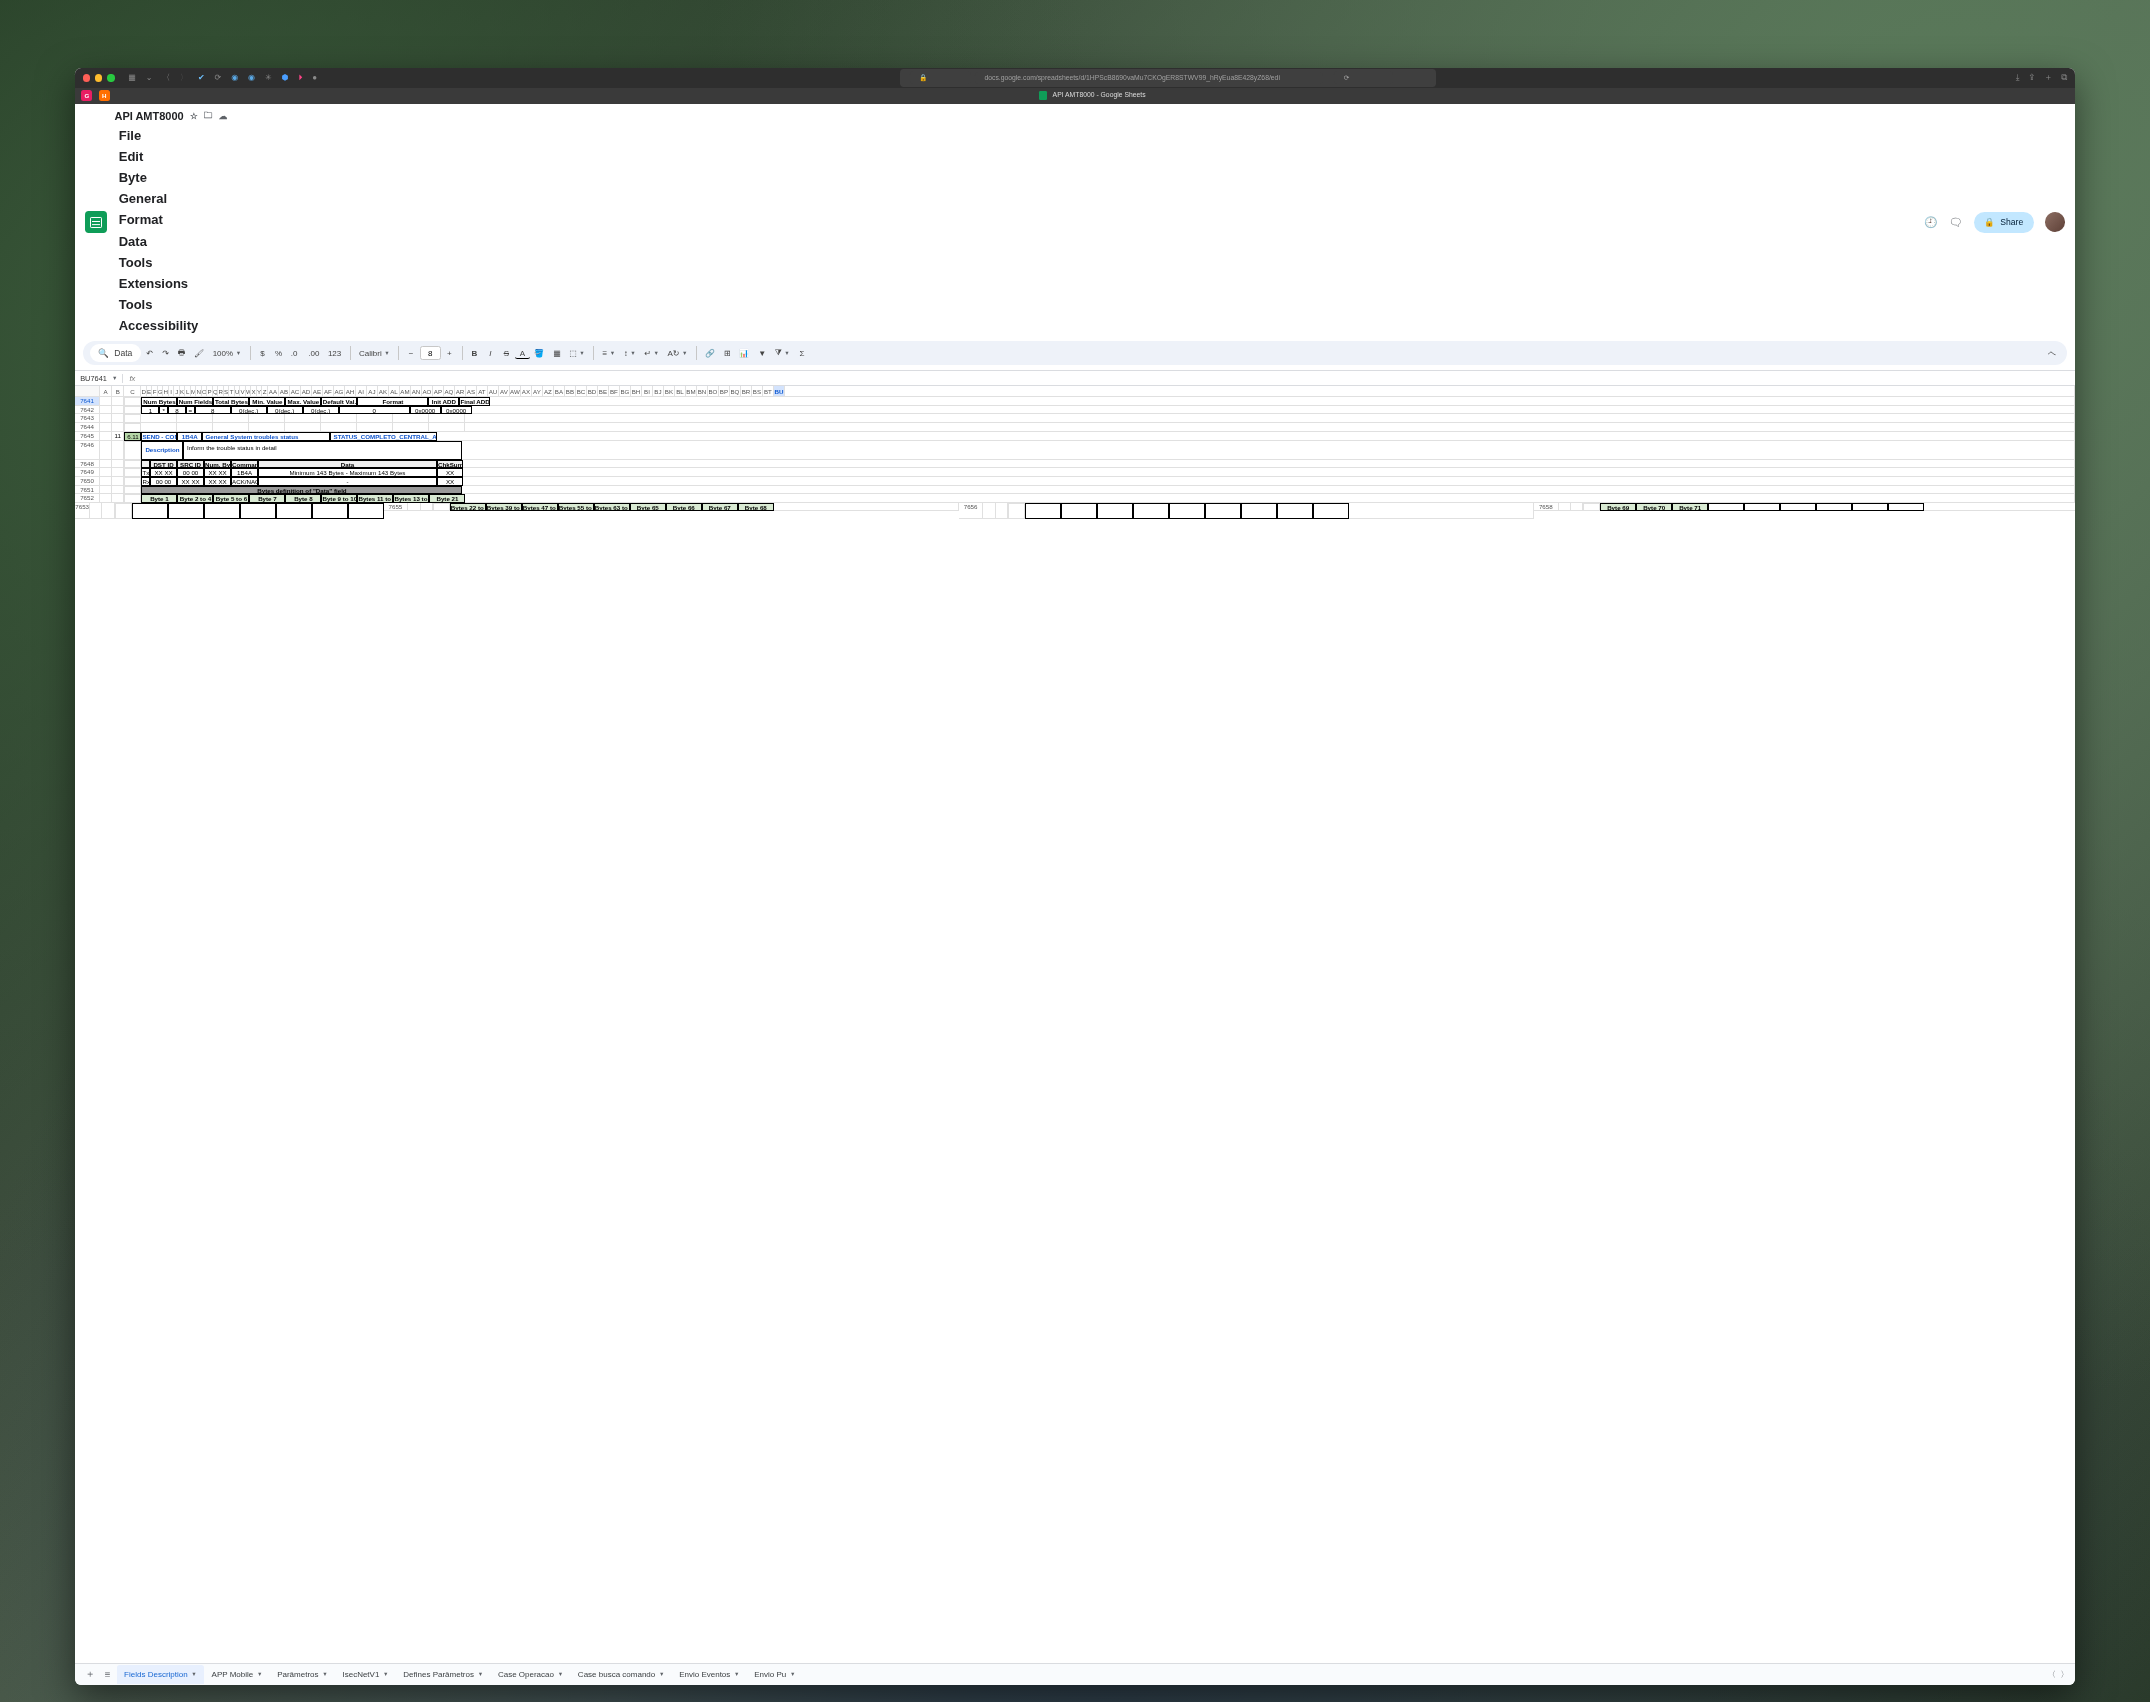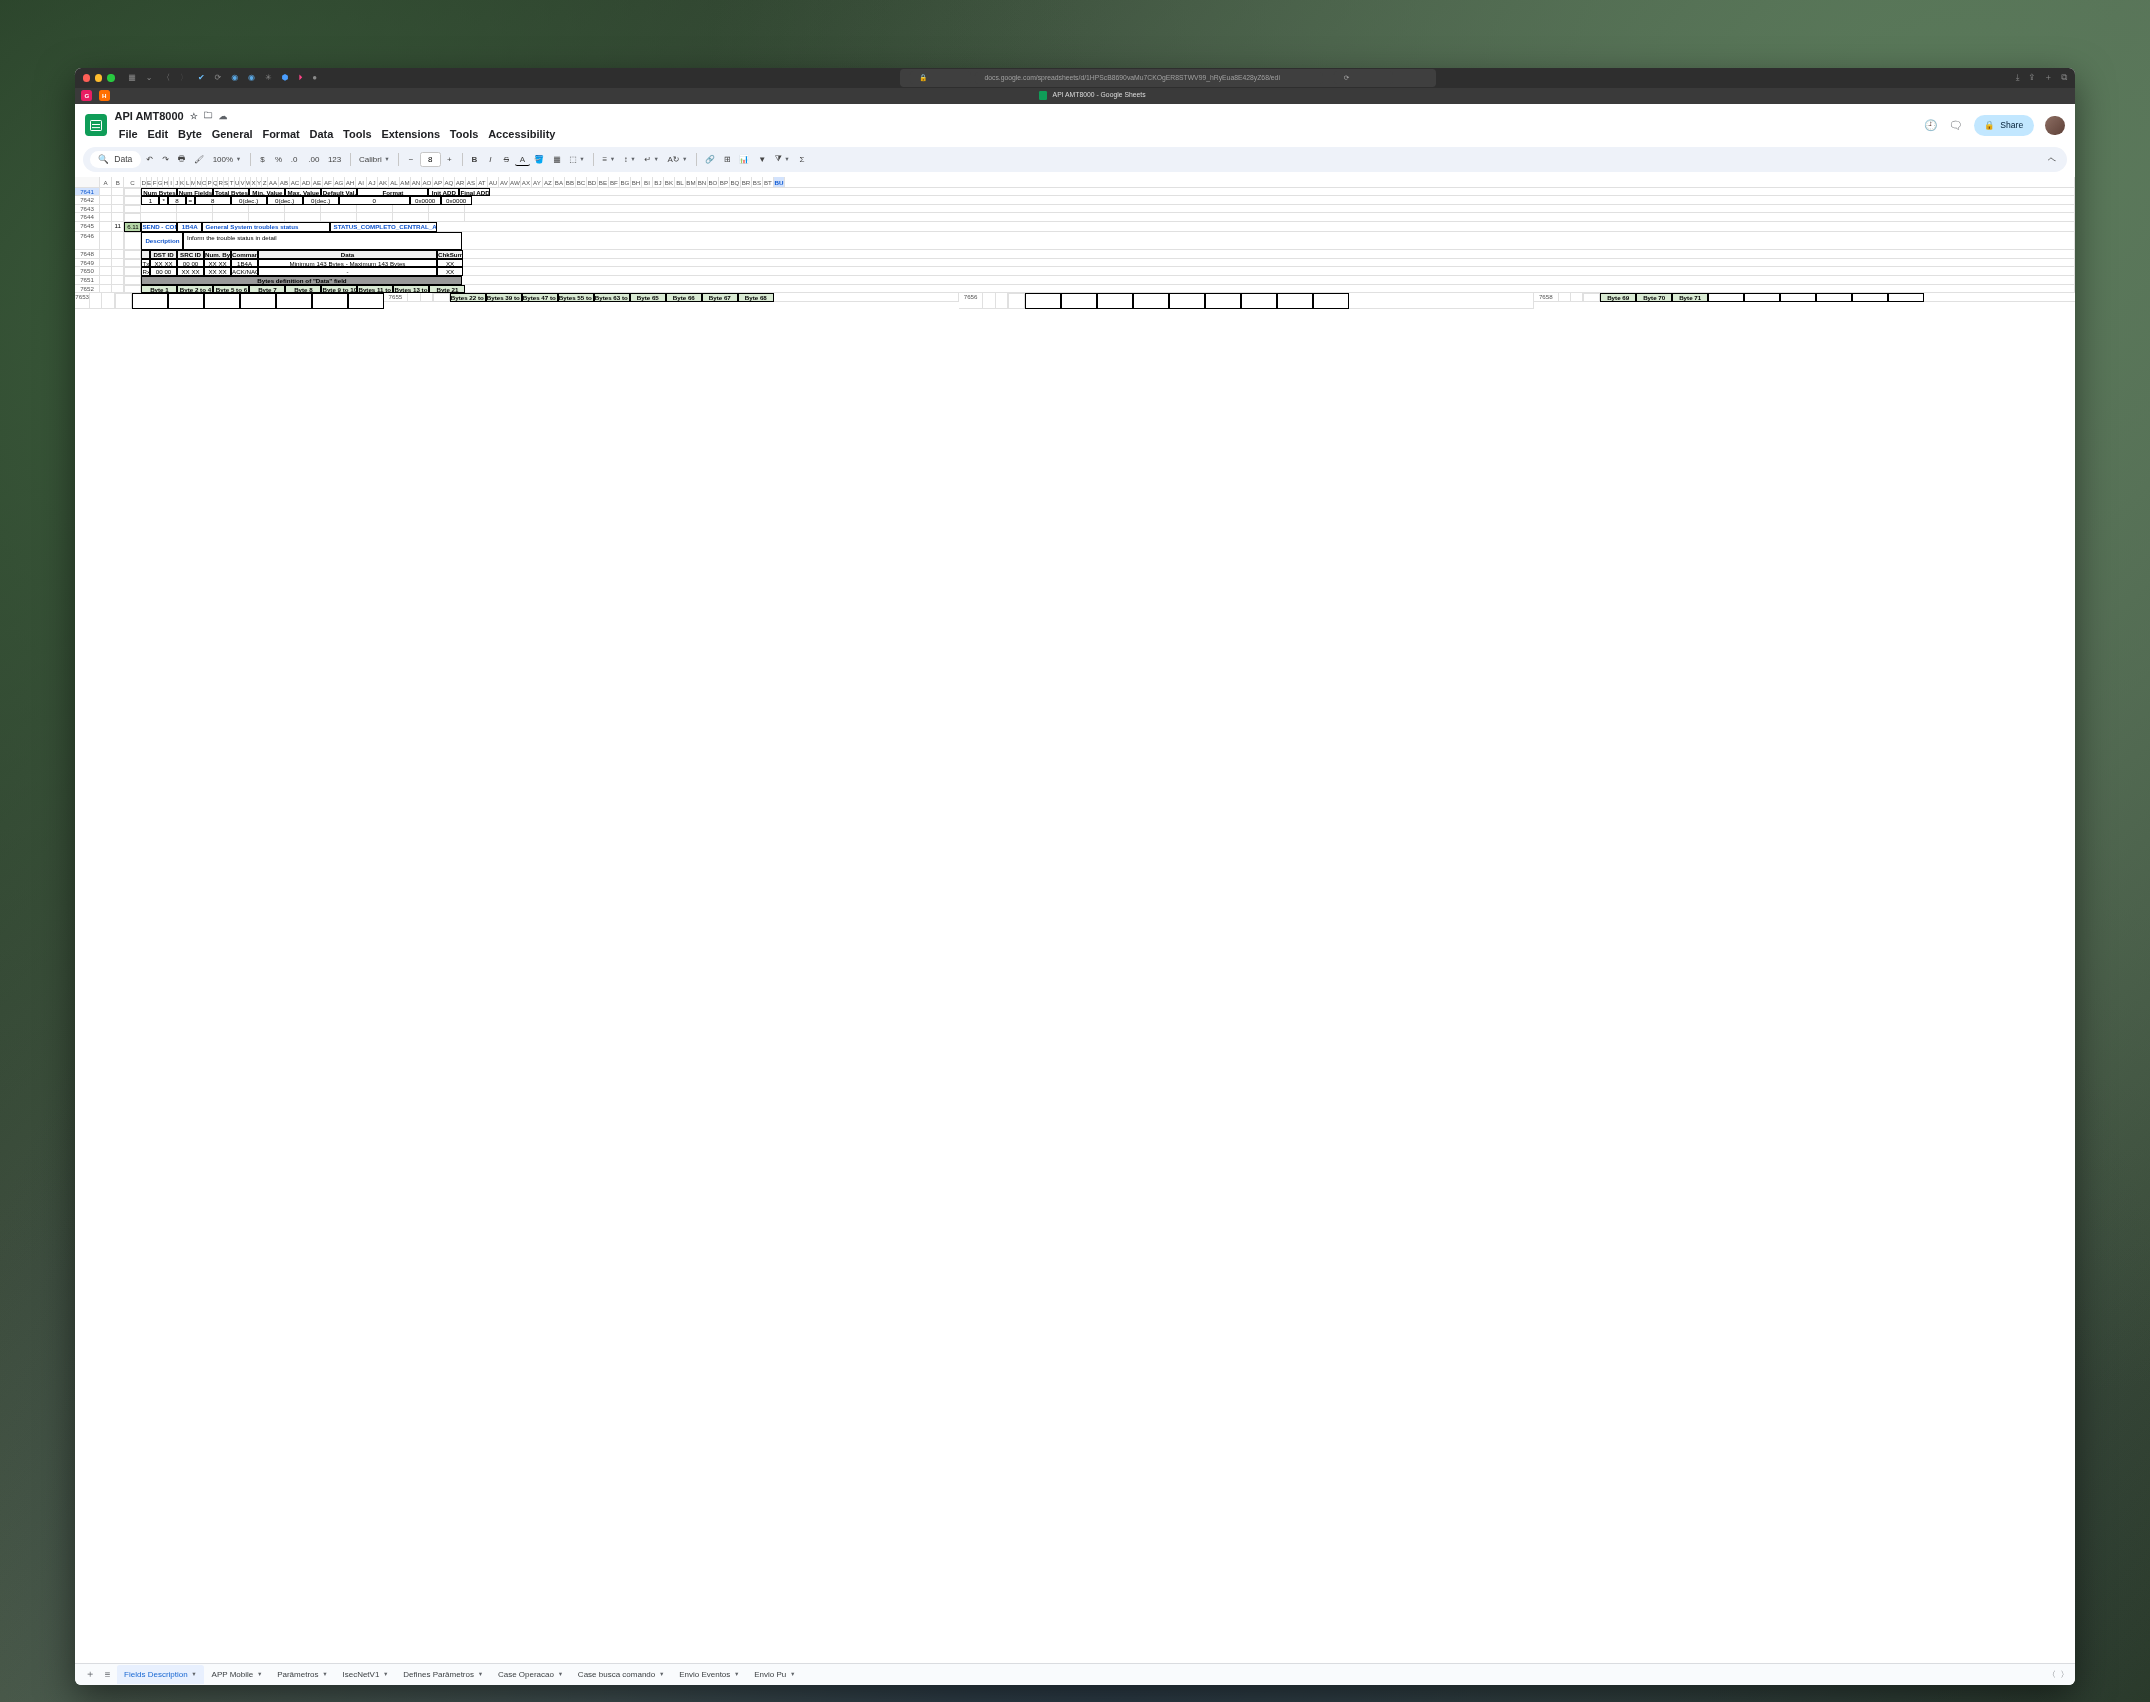--- a/index.html
+++ b/index.html
@@ -53,21 +53,21 @@
   #tabstrip .tab{flex:1;text-align:center;color:#ddd;}
   .gs-ico{display:inline-block;width:8.6px;height:8.6px;background:#0f9d58;border-radius:1.2px;margin-right:3.7px;vertical-align:middle;}
   
   #gs-header{padding:4.9px 9.8px 0 9.8px;display:flex;align-items:center;gap:7.4px;}
   #gs-logo{width:22px;height:22px;background:#0f9d58;border-radius:3.7px;position:relative;}
   #gs-logo::after{content:"";position:absolute;inset:5.5px 4.9px;border:1.2px solid #fff;border-radius:1.2px;}
   #gs-logo::before{content:"";position:absolute;left:7.4px;right:7.4px;top:9.8px;height:1.2px;background:#fff;box-shadow:0 3.1px 0 #fff;}
   #title-area{flex:1;font-weight:bold;}
   #doc-title{font-size:11px;color:#202124;display:flex;align-items:center;gap:6.2px;}
   #doc-title .tico{color:#5f6368;font-size:8.6px;}
-  #menu-bar{display:flex;gap:1.2px;font-size:11px;color:#202124;margin-top:2.5px;}
+  #menu-bar{display:flex;gap:1.2px;font-size:13px;color:#202124;margin-top:2.5px;flex-direction:column;}
   #menu-bar span{padding:2.5px 4.3px;border-radius:2.5px;}
   #header-right{display:flex;align-items:center;gap:11px;}
   .hdr-ico{color:#5f6368;font-size:11px;}
   #share-btn{background:#c2e7ff;color:#001d35;padding:5.5px 11px;border-radius:24.6px;font-size:8.6px;font-weight:500;display:flex;align-items:center;gap:4.9px;}
   #avatar{width:19.7px;height:19.7px;border-radius:50%;background:linear-gradient(135deg,#8d6e63,#5d4037);}
   
   #toolbar{margin:4.9px 7.4px;background:var(--g-toolbar-bg);border-radius:14.8px;height:24.6px;display:flex;align-items:center;padding:0 7.4px;gap:1.2px;font-size:8px;color:#444;}
   #toolbar .sep{width:0.6px;height:13.5px;background:#c7c7c7;margin:0 3.7px;}
   #toolbar .tb{padding:3.1px 3.7px;border-radius:2.5px;display:flex;align-items:center;gap:2.5px;min-width:14.8px;justify-content:center;}
   #search-pill{background:#fff;border-radius:11px;padding:3.7px 8.6px;display:flex;align-items:center;gap:4.9px;font-size:8.6px;color:#444;}
@@ -253,20 +253,28 @@
     <div class="tb">🔗</div>
     <div class="tb">⊞</div>
     <div class="tb">📊</div>
     <div class="tb">▼</div>
     <div class="tb">⧩<span class="drop">▼</span></div>
     <div class="tb">Σ</div>
     <div class="toolbar-spacer"></div>
     <div class="tb">ヘ</div>
   </div>
 
+  <div id="formula-row">
+    <div id="namebox">
+      <span>BU7641</span>
+      <span class="drop">▼</span>
+    </div>
+    <div id="fx">fx</div>
+    <div style="flex:1"></div>
+  </div>
 
   <div id="grid-wrap">
     <div id="grid-scroll">
       <div id="colhead">
           <div class="ch corner"></div>
           <div class="ch A">A</div>
           <div class="ch B">B</div>
           <div class="ch C">C</div>
           <div class="ch narrow">D</div>
           <div class="ch narrow">E</div>

